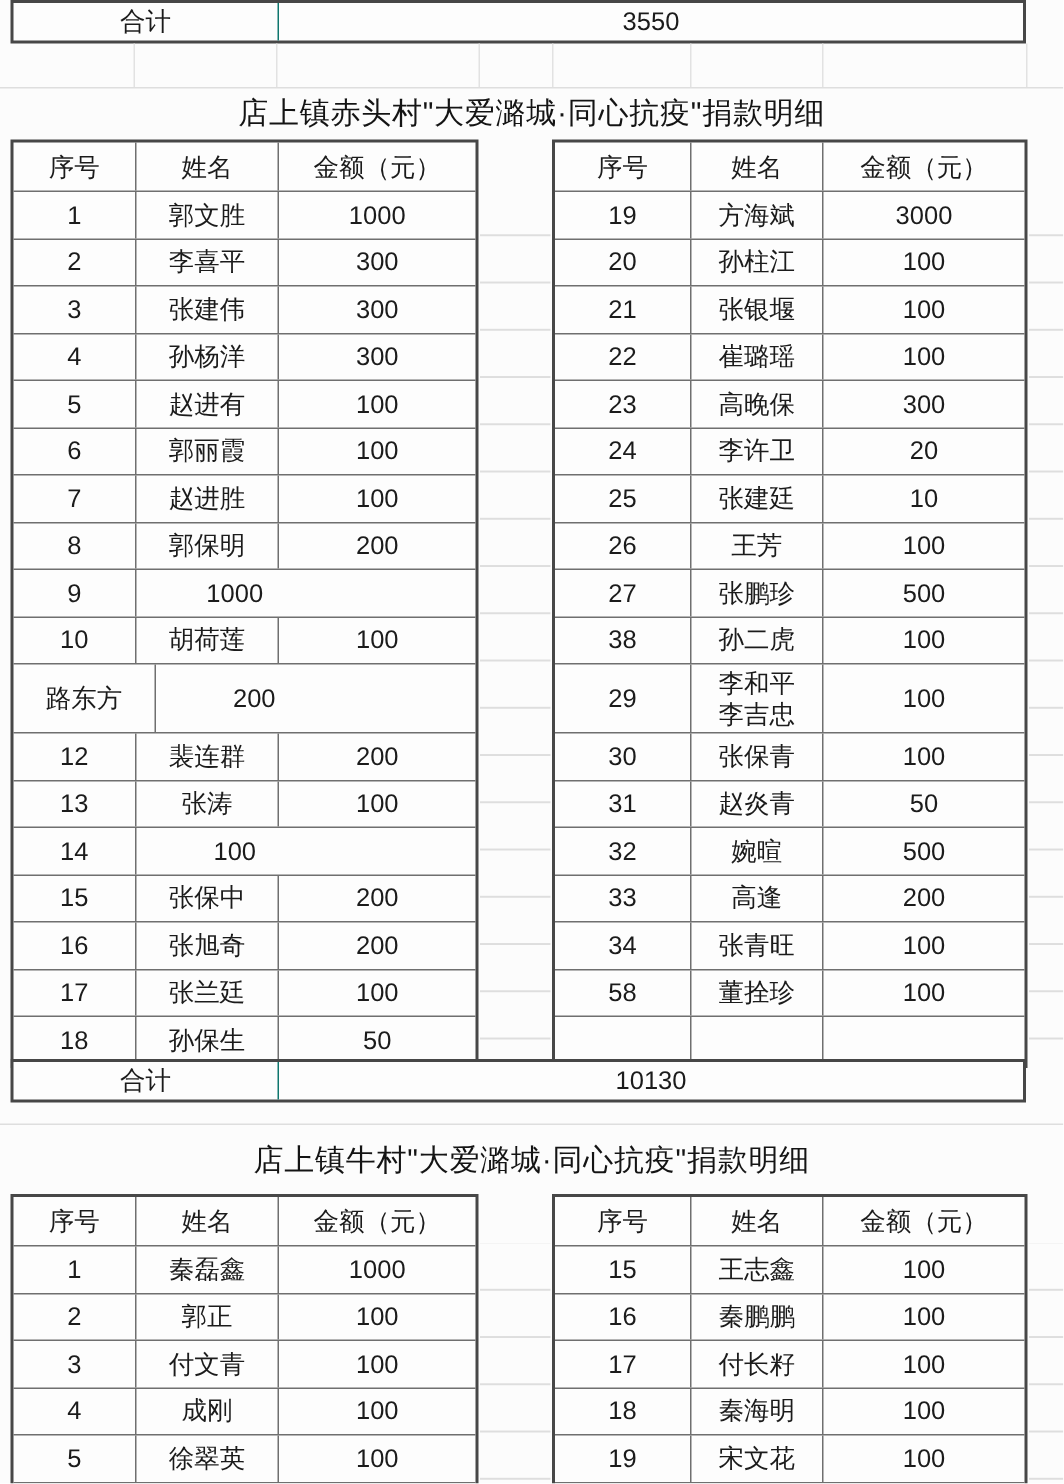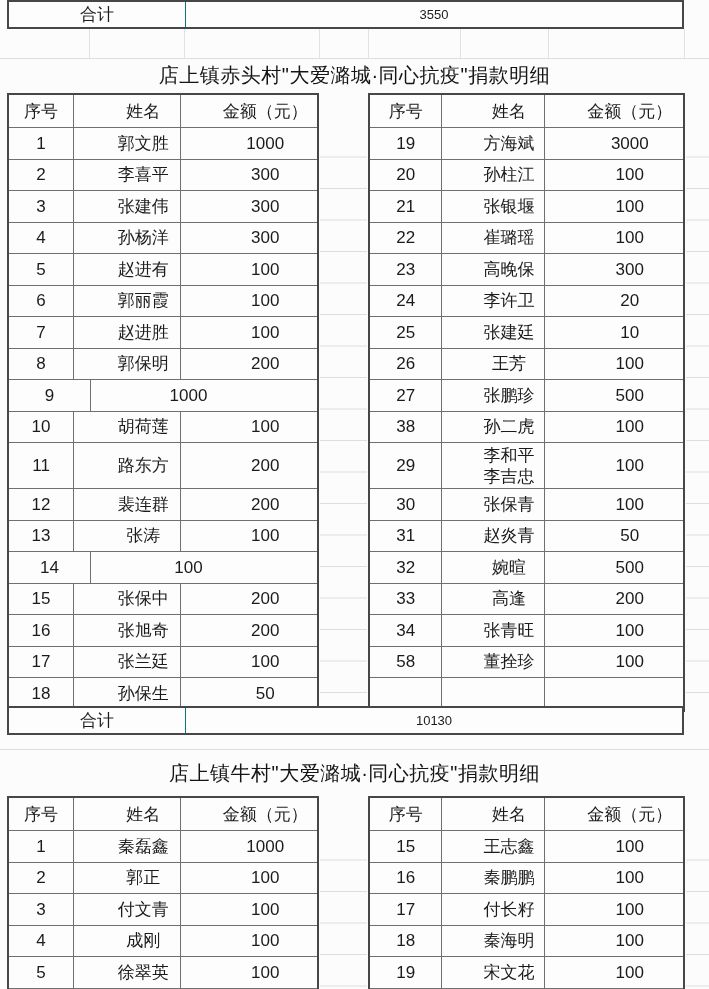--- a/index.html
+++ b/index.html
@@ -6,27 +6,27 @@
   #frame{
     position:relative;width:709px;height:989px;overflow:hidden;
     background:#fcfcfc;color:#1b1b1b;
     font-family:"Liberation Sans","DejaVu Sans",sans-serif;
   }
   
   .total-row{position:absolute;left:7px;width:677px;height:29px;display:flex;
     border:2px solid #474747;box-sizing:border-box;background:#fdfdfd;}
   .total-row .tlabel{width:176px;border-right:1px solid #0f766e;display:flex;
     align-items:center;justify-content:center;font-size:17px;}
-  .total-row .tvalue{flex:1;display:flex;align-items:center;justify-content:center;font-size:13px;}
+  .total-row .tvalue{flex:1;display:flex;align-items:center;justify-content:center;font-size:17px;}
   
   .sheet-title{position:absolute;left:0;width:709px;display:flex;align-items:center;
     justify-content:center;font-size:20px;color:#141414;letter-spacing:0.5px;}
   
   .vtable{position:absolute;border:2px solid #474747;box-sizing:border-box;background:#fdfdfd;}
-  .trow{display:flex;border-bottom:1px solid #6f6f6f;box-sizing:border-box;height:31.5px;gap:32px;}
+  .trow{display:flex;border-bottom:1px solid #6f6f6f;box-sizing:border-box;height:31.5px;}
   .trow:last-child{border-bottom:none;}
   .trow.thead{height:33px;}
   .trow.tall{height:46px;}
   .tcell{display:flex;align-items:center;justify-content:center;font-size:17px;
     border-right:1px solid #6f6f6f;box-sizing:border-box;overflow:hidden;
     white-space:pre-line;text-align:center;line-height:21px;}
   .tcell:last-child{border-right:none;}
   .tL .c0{width:82px;} .tL .c1{width:95px;} .tL .c2{width:131px;}
   .tR .c0{width:91px;} .tR .c1{width:88px;} .tR .c2{width:134px;}
   
@@ -106,21 +106,20 @@
       <div class="trow">
         <div class="tcell c0">9</div>
         <div class="tcell c2">1000</div>
       </div>
       <div class="trow">
         <div class="tcell c0">10</div>
         <div class="tcell c1">胡荷莲</div>
         <div class="tcell c2">100</div>
       </div>
       <div class="trow tall">
-        <div class="tcell c0">11</div>
         <div class="tcell c1">路东方</div>
         <div class="tcell c2">200</div>
       </div>
       <div class="trow">
         <div class="tcell c0">12</div>
         <div class="tcell c1">裴连群</div>
         <div class="tcell c2">200</div>
       </div>
       <div class="trow">
         <div class="tcell c0">13</div>

